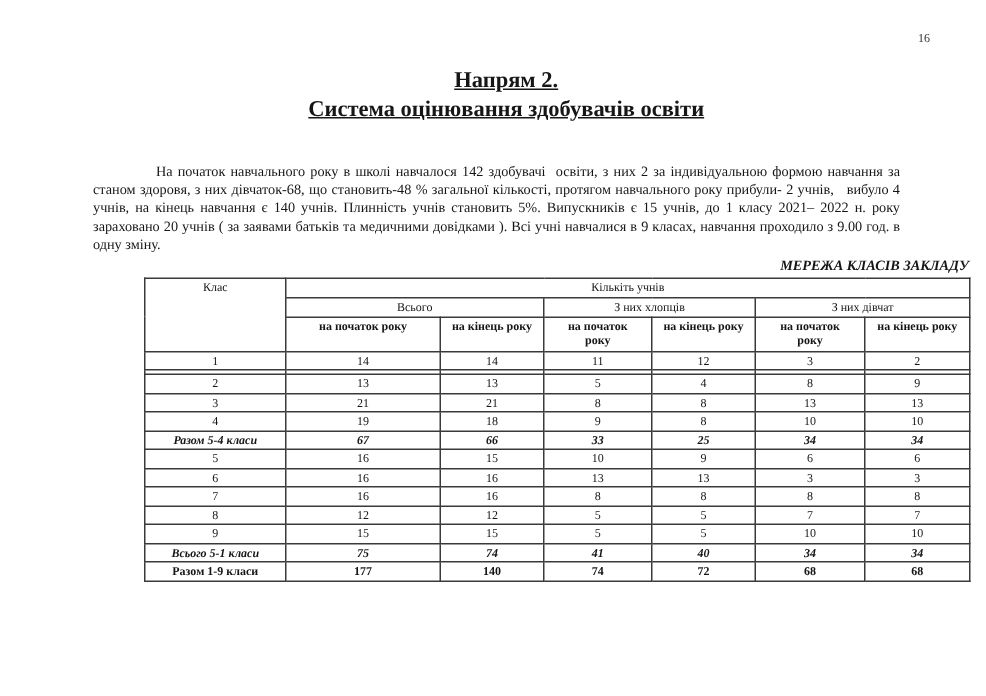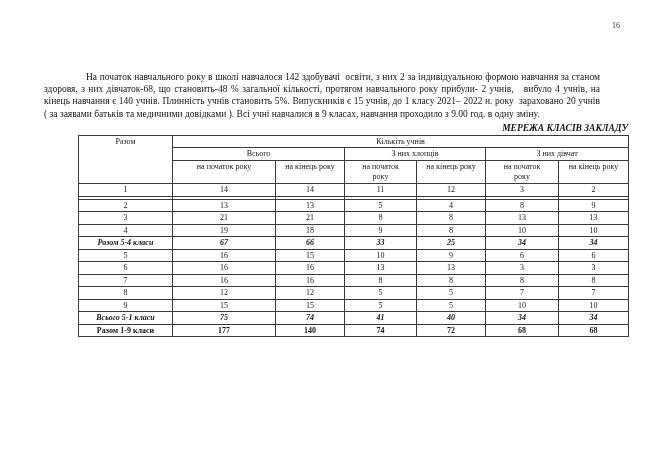--- a/index.html
+++ b/index.html
@@ -5,20 +5,21 @@
   * { box-sizing: border-box; }
   html,body { margin:0; padding:0; background:#ffffff; }
   .page {
     position: relative;
     width: 657px;
     height: 464px;
     background: #ffffff;
     font-family: "Liberation Serif", "DejaVu Serif", serif;
     color: #161616;
     overflow: hidden;
+    padding-left: 18px;
   }
   .page-number {
     position: absolute;
     top: 21px;
     right: 37px;
     font-size: 8px;
     color: #333;
   }
   .title-block {
     padding-top: 45px;
@@ -55,55 +56,57 @@
   }
   table.net th, table.net td {
     border: 1px solid #3a3a3a;
     font-weight: normal;
     text-align: center;
     padding: 1px 2px;
     overflow: hidden;
   }
   tr.hdr-r1 th { height: 12px; vertical-align: top; }
   tr.hdr-r2 th { height: 13px; vertical-align: top; }
-  tr.hdr-r3 th { height: 23px; vertical-align: top; }
+  tr.hdr-r3 th { height: 23px; vertical-align: top; font-weight: bold; }
   th.class-head { vertical-align: top; }
   .narrow { max-width: 46px; margin: 0 auto; }
   tbody td { height: 9px; vertical-align: middle; padding: 0.5px 2px; }
   tr.row-spacer td { height: 3px; padding: 0; font-size: 1px; line-height: 1px; }
   tr.row-bold-italic td { font-weight: bold; font-style: italic; }
   tr.row-bold td { font-weight: bold; }
 </style>
 </head>
 <body>
 
 <div class="page">
 
   <div class="page-number">16</div>
 
   <div class="title-block">
+    <div><span class="u">Напрям 2.</span></div>
+    <div><span class="u">Система оцінювання здобувачів освіти</span></div>
   </div>
 
   <div class="intro">На початок навчального року в школі навчалося 142 здобувачі  освіти, з них 2 за індивідуальною формою навчання за станом здоровя, з них дівчаток-68, що становить-48 % загальної кількості, протягом навчального року прибули- 2 учнів,   вибуло 4 учнів, на кінець навчання є 140 учнів. Плинність учнів становить 5%. Випускників є 15 учнів, до 1 класу 2021– 2022 н. року  зараховано 20 учнів ( за заявами батьків та медичними довідками ). Всі учні навчалися в 9 класах, навчання проходило з 9.00 год. в одну зміну.</div>
 
   <div class="caption">МЕРЕЖА КЛАСІВ ЗАКЛАДУ</div>
 
   <table class="net">
     <colgroup>
       <col style="width:94px">
       <col style="width:103px">
       <col style="width:69px">
       <col style="width:72px">
       <col style="width:69px">
       <col style="width:73px">
       <col style="width:70px">
     </colgroup>
     <thead>
       <tr class="hdr-r1">
-        <th class="class-head" rowspan="3">Разом</th>
+        <th class="class-head" rowspan="3">Клас</th>
         <th colspan="6">Кількіть учнів</th>
       </tr>
       <tr class="hdr-r2">
         <th colspan="2">Всього</th>
         <th colspan="2">З них хлопців</th>
         <th colspan="2">З них дівчат</th>
       </tr>
       <tr class="hdr-r3">
         <th><span>на початок року</span></th>
         <th><span>на кінець року</span></th>

